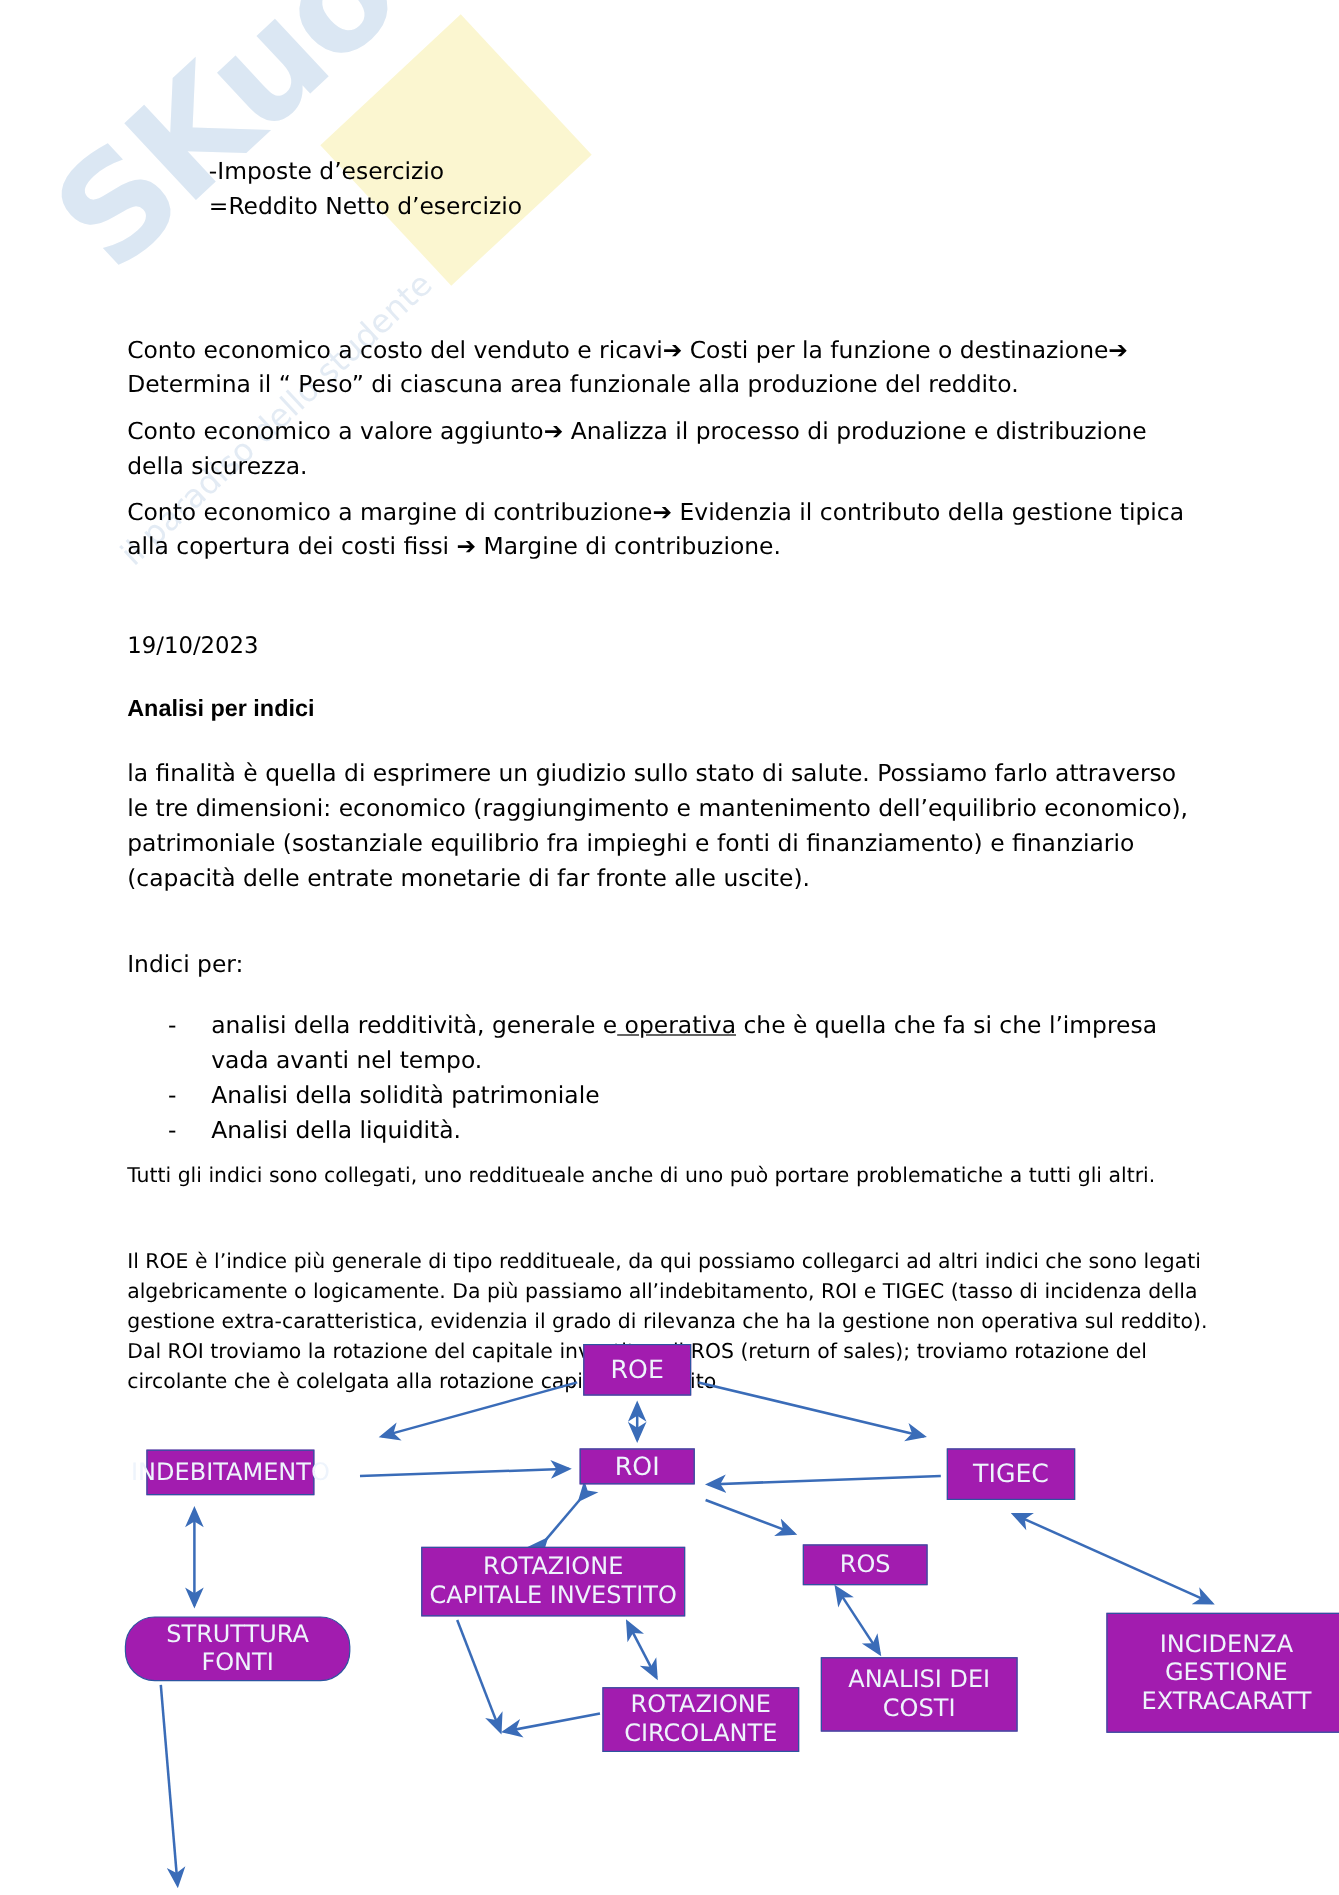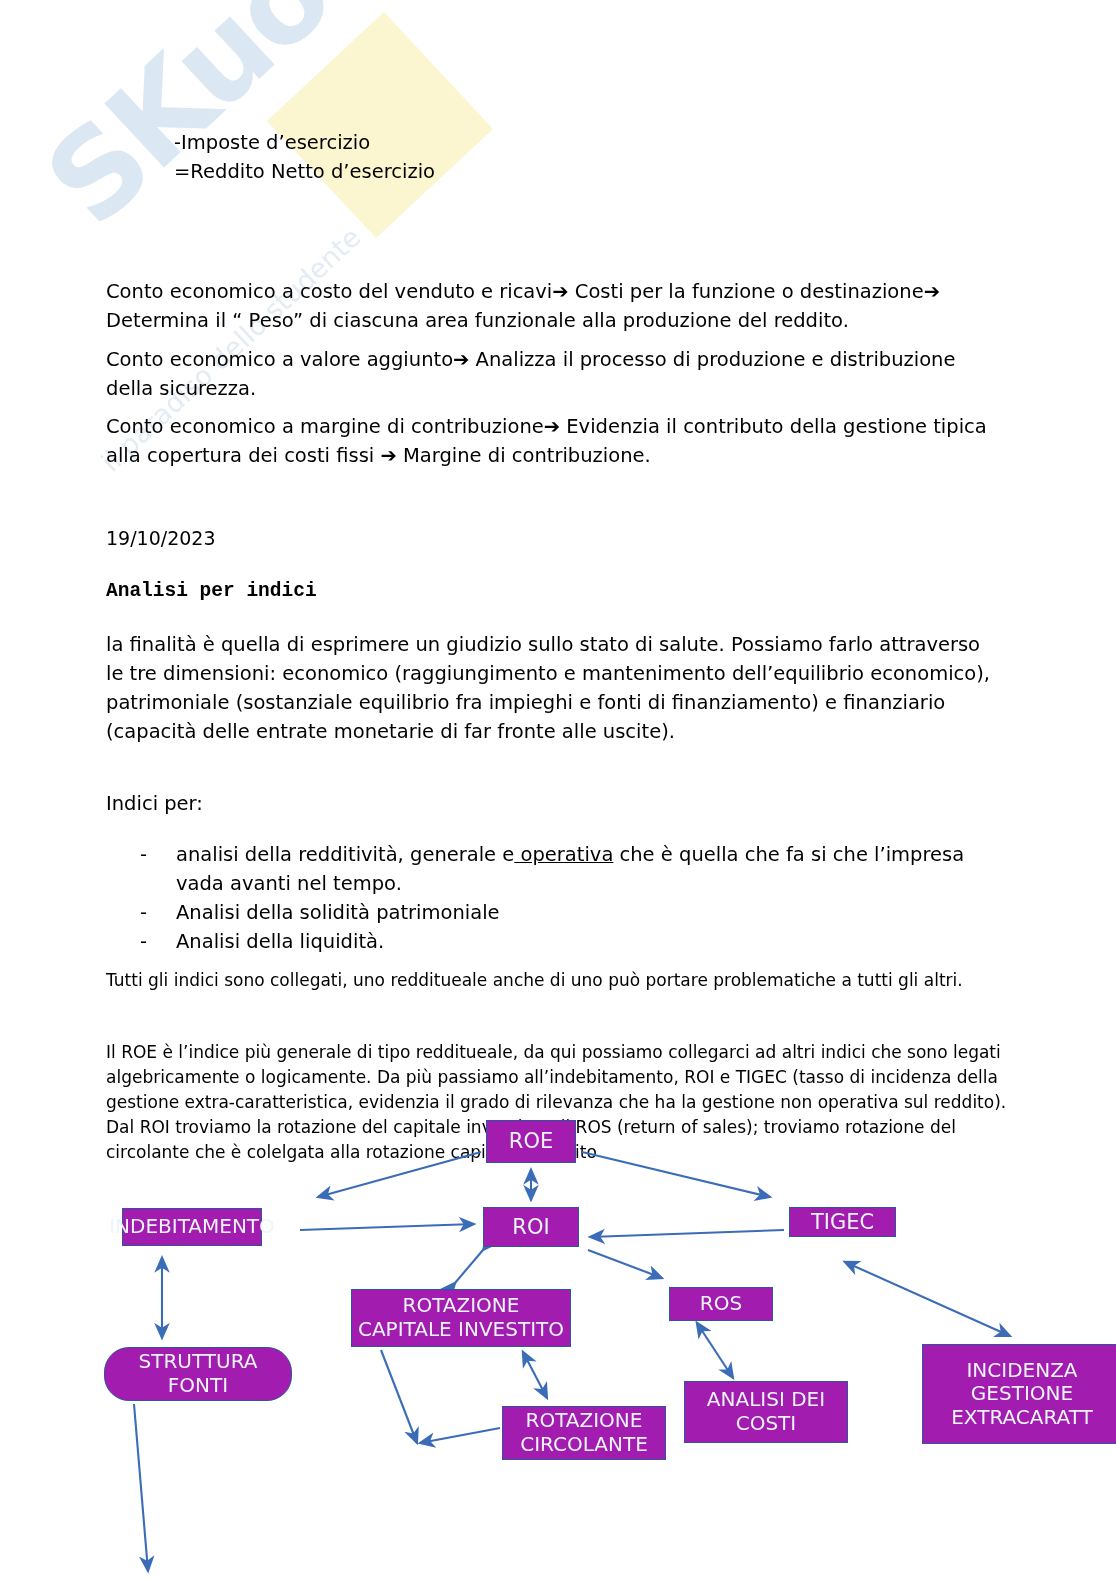--- a/index.html
+++ b/index.html
@@ -76,21 +76,21 @@
     line-height: 29px;
     color: #000000;
   }
   .small-text {
     font-family: "DejaVu Sans", sans-serif;
     font-size: 17px;
     line-height: 25px;
     color: #000000;
   }
   .heading {
-    font-family: Liberation Mono, monospace;
+    font-family: Liberation Sans, sans-serif;
     font-size: 19.5px;
     font-weight: bold;
     color: #000000;
   }
   .date-line {
     font-family: "DejaVu Sans", sans-serif;
     font-size: 19px;
     color: #000000;
   }
   .dash-list {
@@ -222,23 +222,23 @@
         <line x1="697" y1="1323" x2="733" y2="1378" marker-end="url(#ah)" marker-start="url(#ahs)"></line>
 
         <line x1="134" y1="1404" x2="148" y2="1571" marker-end="url(#ah)"></line>
       </g>
     </svg>
 
     <div class="node" style="left:486px; top:1120px; width:90px;  height:43px;  font-size:21px;">ROE</div>
 
     <div class="node" style="left:122px; top:1208px; width:140px; height:38px; font-size:20px;">INDEBITAMENTO</div>
 
-    <div class="node" style="left:483px; top:1207px; width:96px;  height:40px; font-size:21px;">ROI</div>
-
-    <div class="node" style="left:789px; top:1207px; width:107px; height:30px; font-size:21px;">TIGEC</div>
+    <div class="node" style="left:483px; top:1207px; width:96px;  height:30px; font-size:21px;">ROI</div>
+
+    <div class="node" style="left:789px; top:1207px; width:107px; height:43px; font-size:21px;">TIGEC</div>
 
     <div class="node" style="left:351px; top:1289px; width:220px; height:58px; font-size:20px; white-space:pre-line;">ROTAZIONE
 CAPITALE INVESTITO</div>
 
     <div class="node" style="left:669px; top:1287px; width:104px; height:34px; font-size:20px;">ROS</div>
 
     <div class="node" style="left:104px; top:1347px; width:188px; height:54px; font-size:20px; white-space:pre-line;border-radius:25px;">STRUTTURA
 FONTI</div>
 
     <div class="node" style="left:922px; top:1344px; width:200px; height:100px; font-size:20px; white-space:pre-line;">INCIDENZA

